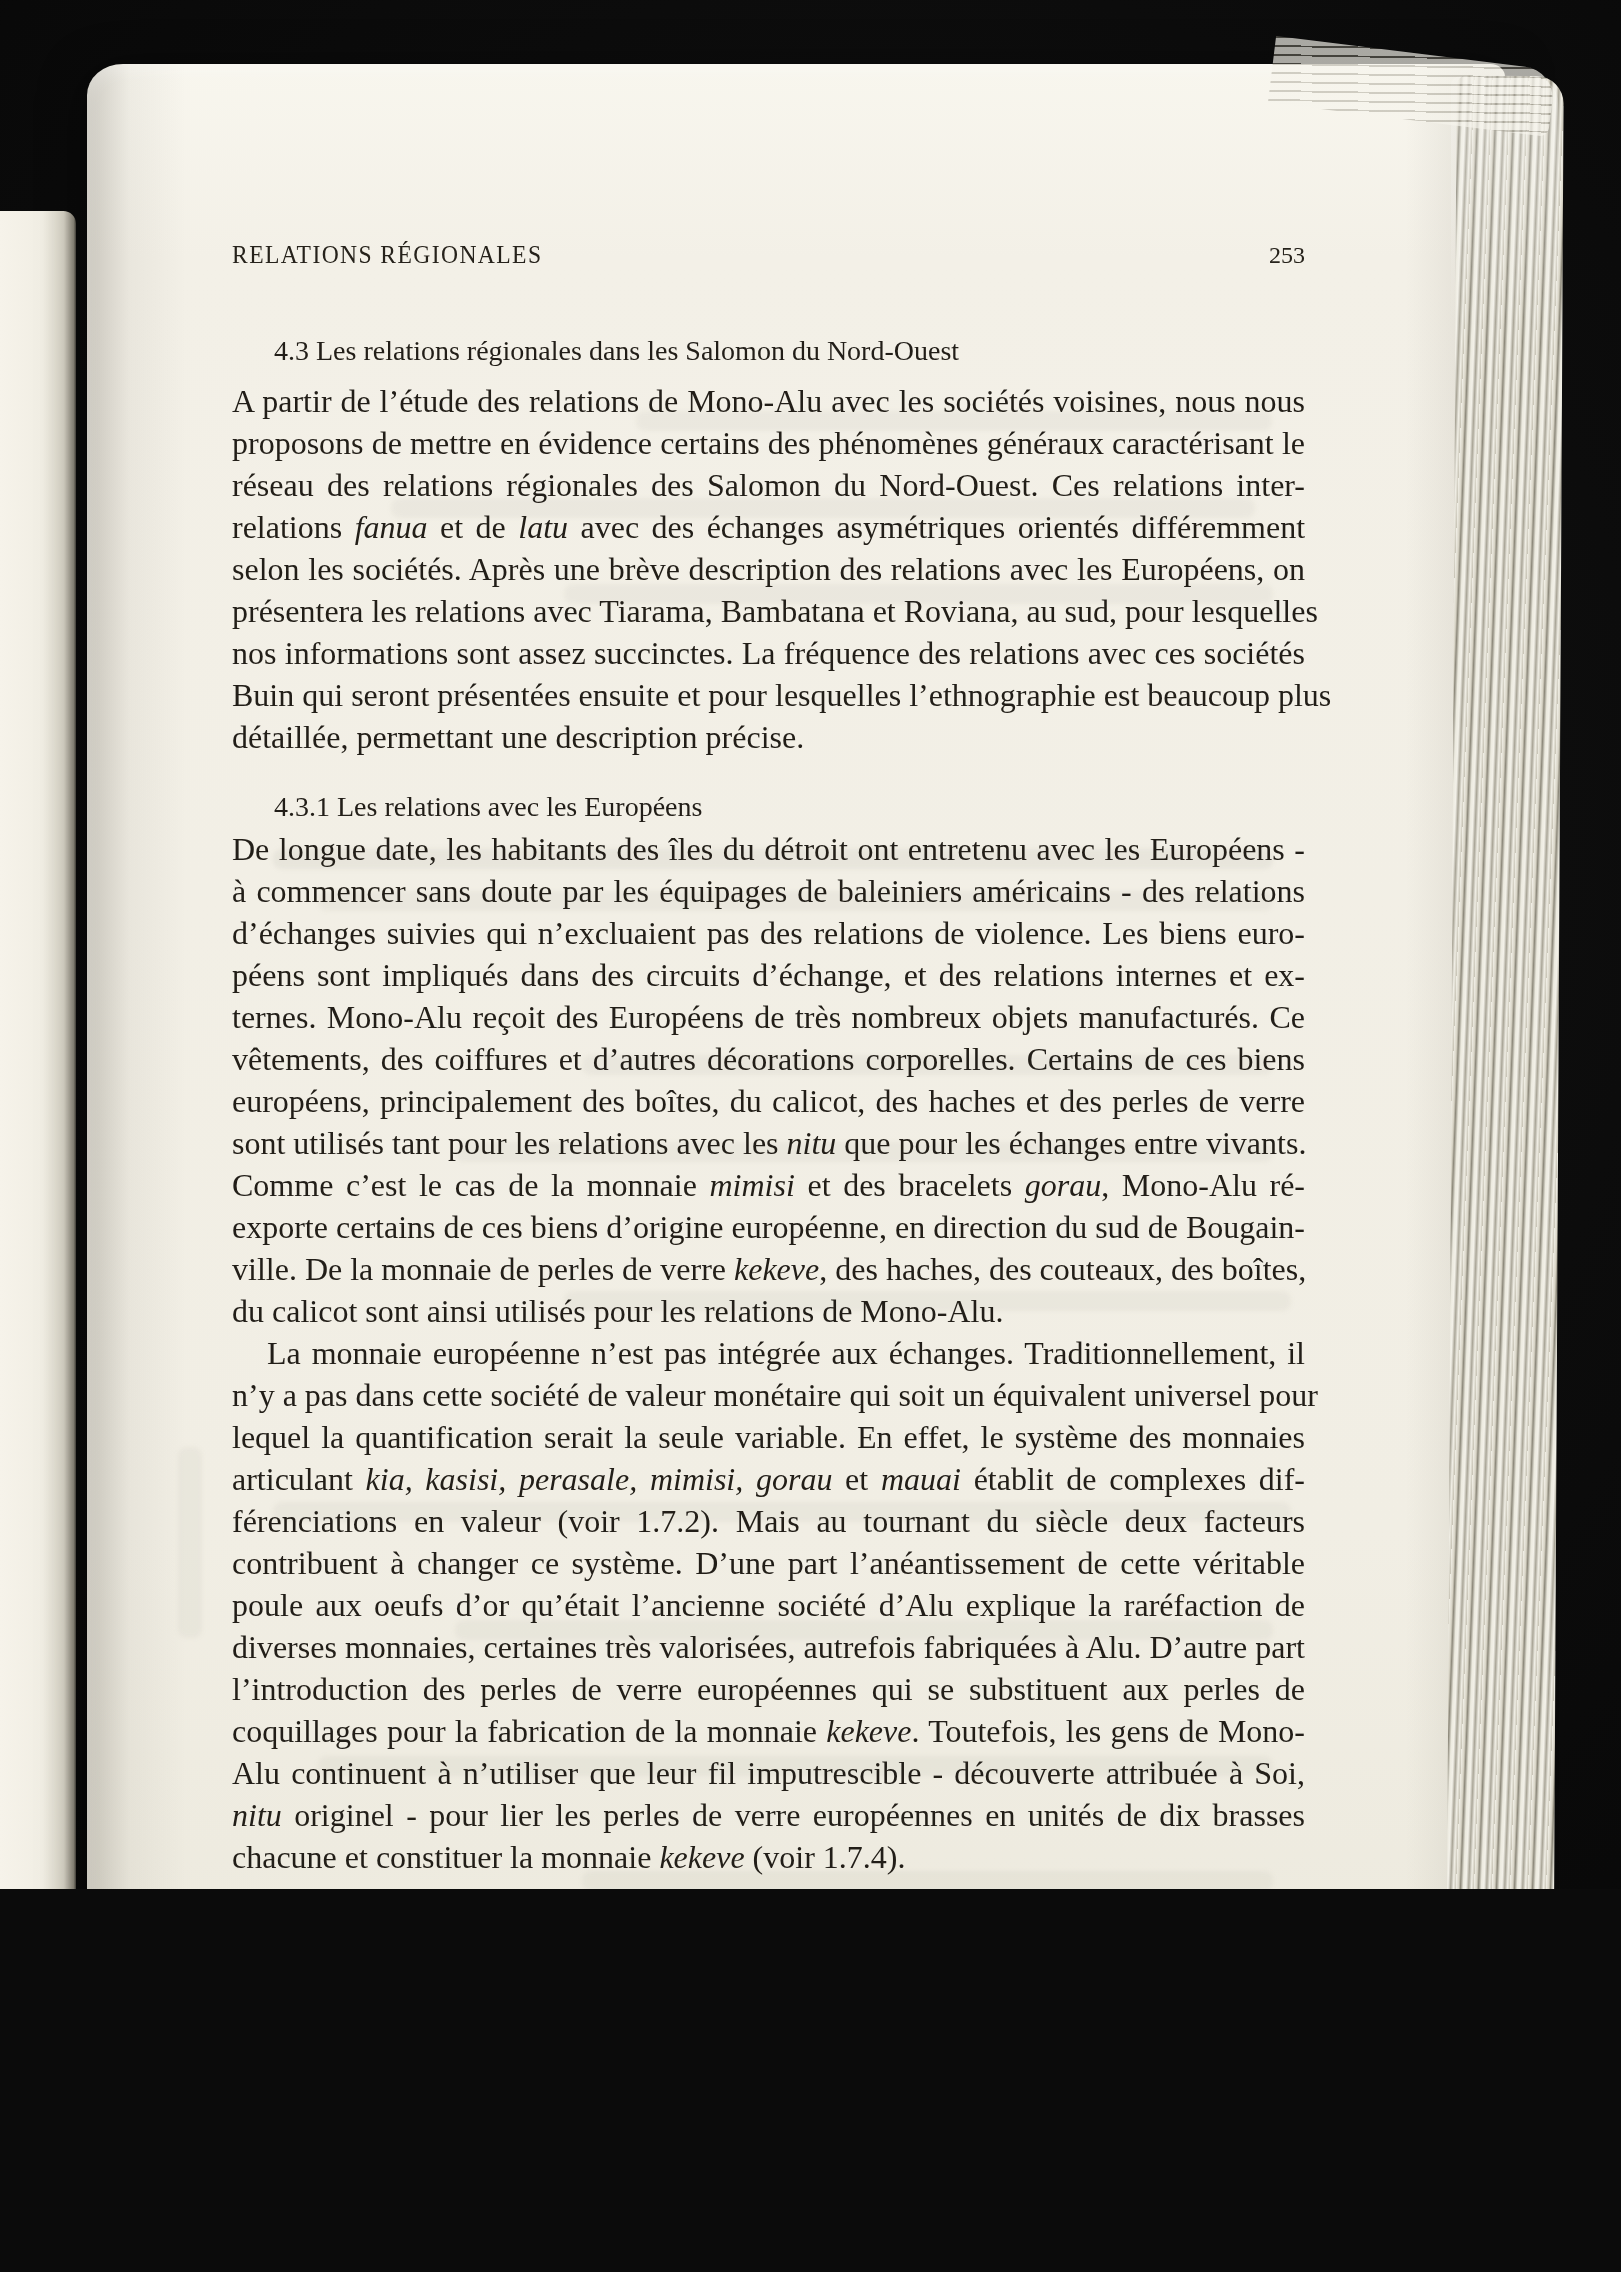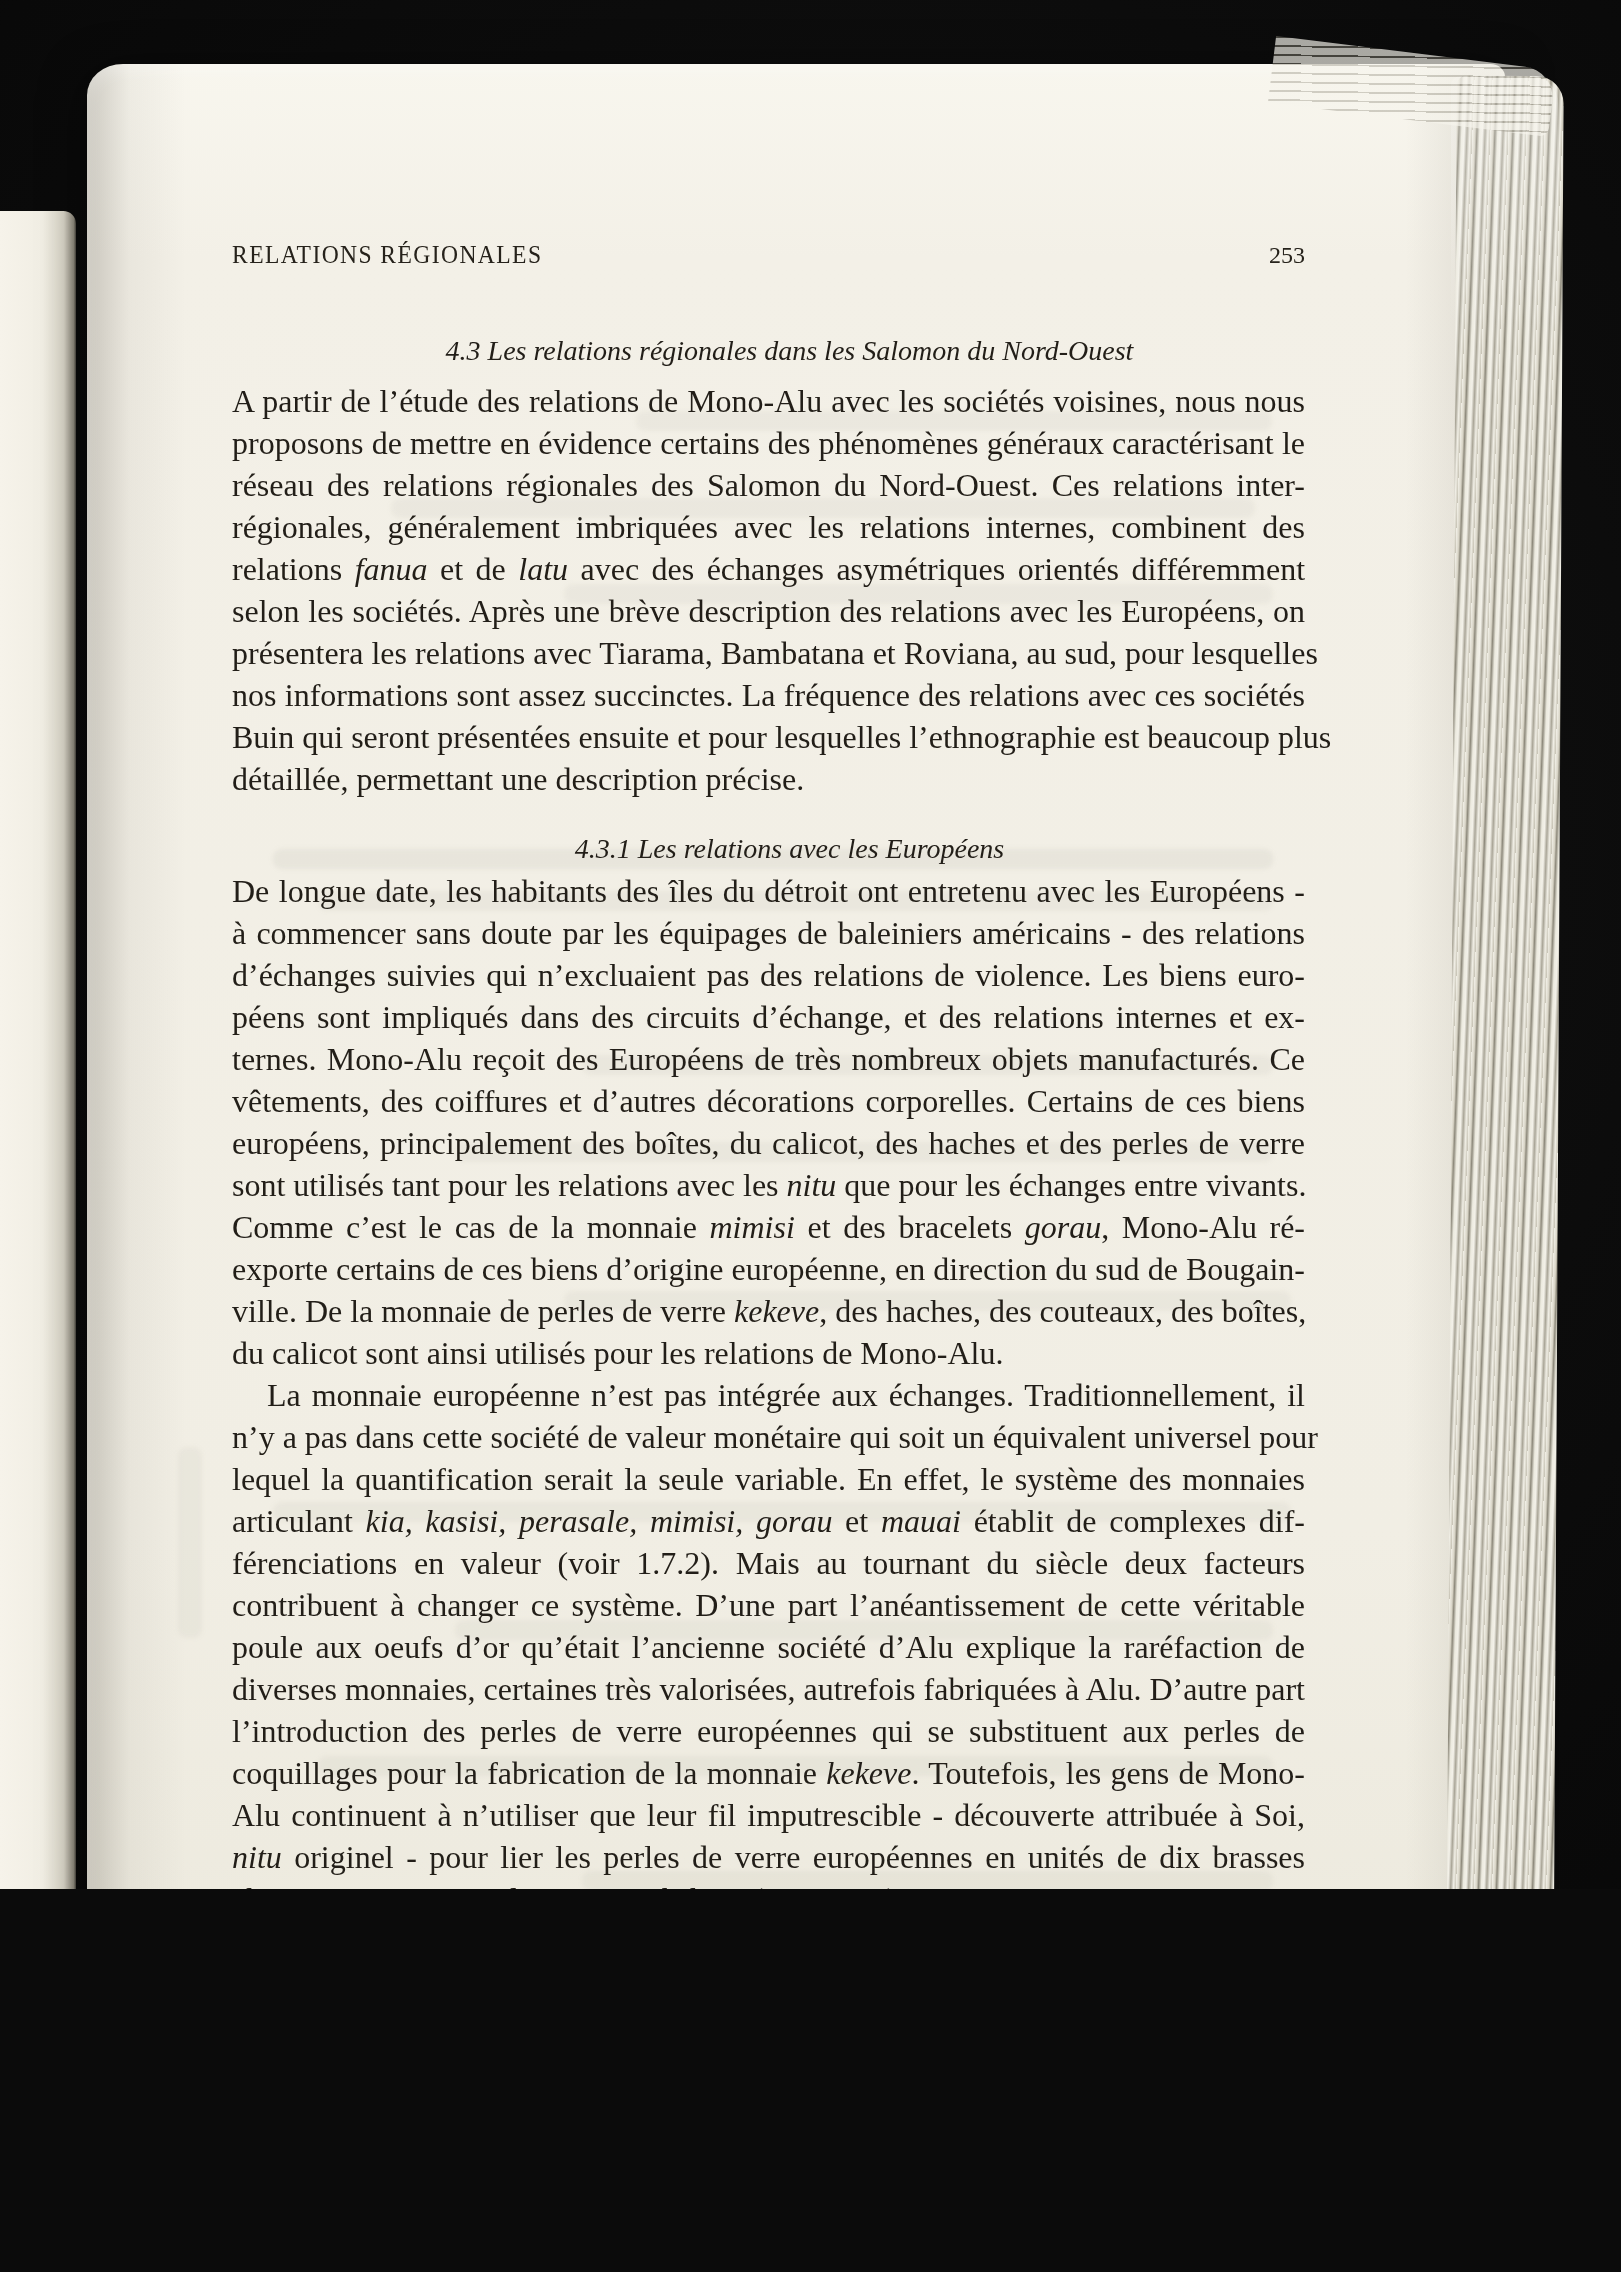--- a/index.html
+++ b/index.html
@@ -48,21 +48,21 @@
 
   
   .running-head{position:absolute;left:232px;top:242px;width:1073px;
     display:flex;justify-content:space-between;align-items:baseline;
     color:#26221b;}
   .rh-title{font-size:23.6px;letter-spacing:1.4px;transform:scaleY(1.06);transform-origin:left bottom;}
   .rh-num{font-size:24px;}
 
   
   .content{position:absolute;left:232px;top:333px;width:1073px;color:#221e18;}
-  .section-heading{font-style:italic;font-size:28px;line-height:42px;text-align:center;margin-left:42px;}
+  .section-heading{font-size:28px;line-height:42px;text-align:left;margin-left:42px;}
   .section-heading.first{line-height:36px;margin-bottom:11px;}
   .section-heading.second{margin-top:28px;}
   .para{margin:0;}
   .line{font-size:32px;line-height:42px;white-space:nowrap;
     text-align:justify;text-align-last:justify;}
   .line.last{text-align-last:left;}
   .line.indent{text-indent:35px;}
   .it{font-style:italic;}
 </style>
 </head>
@@ -98,21 +98,20 @@
     <span class="rh-title">RELATIONS RÉGIONALES</span>
     <span class="rh-num">253</span>
   </div>
 
   <div class="content">
       <div class="section-heading first">4.3 Les relations régionales dans les Salomon du Nord-Ouest</div>
       <div class="para">
         <div class="line"><span>A partir de l’étude des relations de Mono-Alu avec les sociétés voisines, nous nous</span></div>
         <div class="line"><span>proposons de mettre en évidence certains des phénomènes généraux caractérisant le</span></div>
         <div class="line"><span>réseau des relations régionales des Salomon du Nord-Ouest. Ces relations inter-</span></div>
-        <div class="line"><span>régionales, généralement imbriquées avec les relations internes, combinent des</span></div>
         <div class="line"><span>relations </span><span class="it">fanua</span><span> et de </span><span class="it">latu</span><span> avec des échanges asymétriques orientés différemment</span></div>
         <div class="line"><span>selon les sociétés. Après une brève description des relations avec les Européens, on</span></div>
         <div class="line"><span>présentera les relations avec Tiarama, Bambatana et Roviana, au sud, pour lesquelles</span></div>
         <div class="line"><span>nos informations sont assez succinctes. La fréquence des relations avec ces sociétés</span></div>
         <div class="line"><span>Buin qui seront présentées ensuite et pour lesquelles l’ethnographie est beaucoup plus</span></div>
         <div class="line last"><span>détaillée, permettant une description précise.</span></div>
       </div>
       <div class="section-heading second">4.3.1 Les relations avec les Européens</div>
       <div class="para">
         <div class="line"><span>De longue date, les habitants des îles du détroit ont entretenu avec les Européens -</span></div>

